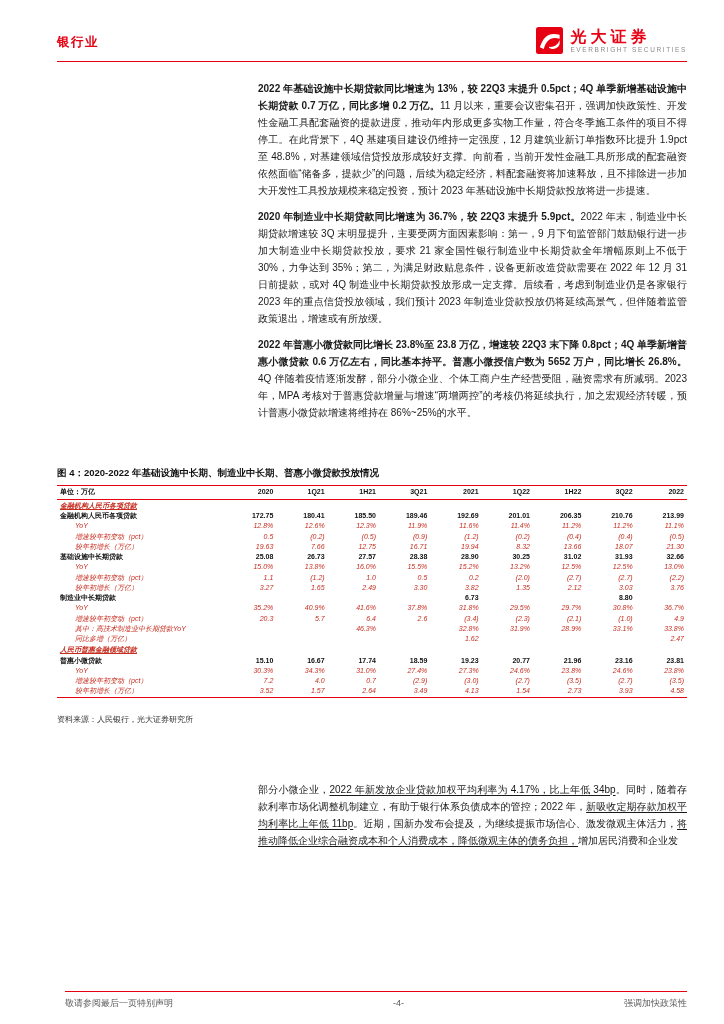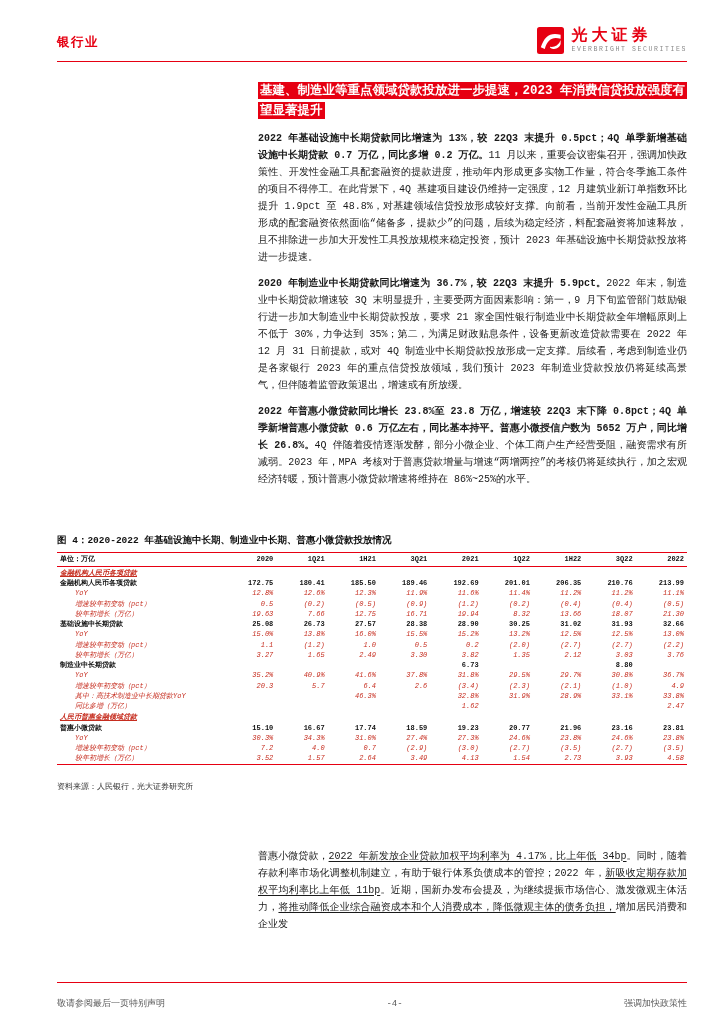--- a/index.html
+++ b/index.html
@@ -1,19 +1,19 @@
 <!DOCTYPE html>
 <html lang="zh"><head>
 <meta charset="utf-8">
 <title>Research Report Page</title>
 <style>
   html,body{margin:0;padding:0;background:#ffffff;}
   .page{
     width:724px;height:1024px;position:relative;background:#ffffff;
-    font-family:Liberation Mono, monospace;color:#1a1a1a;
+    font-family:Liberation Sans, sans-serif;color:#1a1a1a;
     overflow:hidden;margin:0 auto;
   }
   
   .hdr{display:flex;justify-content:space-between;align-items:flex-end;padding:27px 37px 7px 57px;}
   .category{color:#e60012;font-size:12.5px;font-weight:bold;letter-spacing:1.5px;padding-bottom:3px;}
   .logo{display:flex;align-items:center;gap:7px;padding-left:30px;}
   .logo-mark svg{width:27px;height:27px;display:block;}
   .logo-text{display:flex;flex-direction:column;}
   .logo-cn{color:#e60012;font-size:16px;font-weight:bold;letter-spacing:4px;line-height:1.1;}
   .logo-en{color:#8a8a8a;font-size:6.5px;letter-spacing:1.6px;margin-top:1px;}
@@ -35,22 +35,22 @@
   table.loan td{padding:1px 3px 0.5px 3px;line-height:1.25;white-space:nowrap;overflow:hidden;}
   table.loan thead td{font-weight:bold;border-bottom:0.9px solid #e60012;padding-top:2px;padding-bottom:2px;}
   table.loan .num{text-align:right;}
   tr.r-data td{font-weight:bold;color:#111111;}
   tr.r-sub td{color:#c62d1f;font-style:italic;}
   tr.r-sub td:first-child{padding-left:18px;}
   tr.r-section td{color:#c62d1f;font-weight:bold;font-style:italic;text-decoration:underline;padding-top:2px;}
   .source{font-size:8px;color:#333333;margin-top:16px;}
   .pricing{margin-top:56px;}
   
-  .ftr{position:absolute;left:57px;right:37px;bottom:14px;border-top:1.4px solid #e60012;
-    padding-top:14px;display:flex;justify-content:space-between;align-items:baseline;
+  .ftr{position:absolute;left:65px;right:37px;bottom:14px;border-top:1.4px solid #e60012;
+    padding-top:5px;display:flex;justify-content:space-between;align-items:baseline;
     font-size:9px;color:#595959;}
 </style>
 </head>
 <body>
 
 <div class="page">
 
   <header class="hdr">
     <div class="category">银行业</div>
     <div class="logo">
@@ -64,21 +64,20 @@
       <span class="logo-text">
         <span class="logo-cn">光大证券</span>
         <span class="logo-en">EVERBRIGHT SECURITIES</span>
       </span>
     </div>
   </header>
   <hr class="hdr-rule">
 
   <div class="main">
 
-    <p class="headline"><span class="hl">基建、制造业等重点领域贷款投放进一步提速，2023 年消费信贷投放强度有望显著提升</span></p>
 
     <div class="para"><span class="b">2022 年基础设施中长期贷款同比增速为 13%，较 22Q3 末提升 0.5pct；4Q 单季新增基础设施中长期贷款 0.7 万亿，同比多增 0.2 万亿。</span><span>11 月以来，重要会议密集召开，强调加快政策性、开发性金融工具配套融资的提款进度，推动年内形成更多实物工作量，符合冬季施工条件的项目不得停工。在此背景下，4Q 基建项目建设仍维持一定强度，12 月建筑业新订单指数环比提升 1.9pct 至 48.8%，对基建领域信贷投放形成较好支撑。向前看，当前开发性金融工具所形成的配套融资依然面临“储备多，提款少”的问题，后续为稳定经济，料配套融资将加速释放，且不排除进一步加大开发性工具投放规模来稳定投资，预计 2023 年基础设施中长期贷款投放将进一步提速。</span></div>
     <div class="para"><span class="b">2020 年制造业中长期贷款同比增速为 36.7%，较 22Q3 末提升 5.9pct。</span><span>2022 年末，制造业中长期贷款增速较 3Q 末明显提升，主要受两方面因素影响：第一，9 月下旬监管部门鼓励银行进一步加大制造业中长期贷款投放，要求 21 家全国性银行制造业中长期贷款全年增幅原则上不低于 30%，力争达到 35%；第二，为满足财政贴息条件，设备更新改造贷款需要在 2022 年 12 月 31 日前提款，或对 4Q 制造业中长期贷款投放形成一定支撑。后续看，考虑到制造业仍是各家银行 2023 年的重点信贷投放领域，我们预计 2023 年制造业贷款投放仍将延续高景气，但伴随着监管政策退出，增速或有所放缓。</span></div>
     <div class="para"><span class="b">2022 年普惠小微贷款同比增长 23.8%至 23.8 万亿，增速较 22Q3 末下降 0.8pct；4Q 单季新增普惠小微贷款 0.6 万亿左右，同比基本持平。普惠小微授信户数为 5652 万户，同比增长 26.8%。</span><span>4Q 伴随着疫情逐渐发酵，部分小微企业、个体工商户生产经营受阻，融资需求有所减弱。2023 年，MPA 考核对于普惠贷款增量与增速“两增两控”的考核仍将延续执行，加之宏观经济转暖，预计普惠小微贷款增速将维持在 86%~25%的水平。</span></div>
 
     <section class="figure">
       <div class="fig-title">图 4：2020-2022 年基础设施中长期、制造业中长期、普惠小微贷款投放情况</div>
       <table class="loan" id="loan-table">
           <colgroup>
             <col style="width: 168px;">
@@ -315,21 +314,21 @@
               <td class="num">1.54</td>
               <td class="num">2.73</td>
               <td class="num">3.93</td>
               <td class="num">4.58</td>
             </tr>
           </tbody>
         </table>
       <div class="source">资料来源：人民银行，光大证券研究所</div>
     </section>
 
-    <div class="para pricing"><span>普惠小微贷款，</span><span class="u">2022 年新发放企业贷款加权平均利率为 4.17%，比上年低 34bp</span><span>。同时，随着存款利率市场化调整机制建立，有助于银行体系负债成本的管控；2022 年，</span><span class="u">新吸收定期存款加权平均利率比上年低 11bp</span><span>。近期，国新办发布会提及，为继续提振市场信心、激发微观主体活力，</span><span class="u">将推动降低企业综合融资成本和个人消费成本，降低微观主体的债务负担，</span><span>增加居民消费和企业发</span></div>
+    <div class="para pricing"><span>部分小微企业，</span><span class="u">2022 年新发放企业贷款加权平均利率为 4.17%，比上年低 34bp</span><span>。同时，随着存款利率市场化调整机制建立，有助于银行体系负债成本的管控；2022 年，</span><span class="u">新吸收定期存款加权平均利率比上年低 11bp</span><span>。近期，国新办发布会提及，为继续提振市场信心、激发微观主体活力，</span><span class="u">将推动降低企业综合融资成本和个人消费成本，降低微观主体的债务负担，</span><span>增加居民消费和企业发</span></div>
 
   </div>
 
   <footer class="ftr">
     <span>敬请参阅最后一页特别声明</span>
     <span>-4-</span>
     <span>强调加快政策性</span>
   </footer>
 
 </div>

